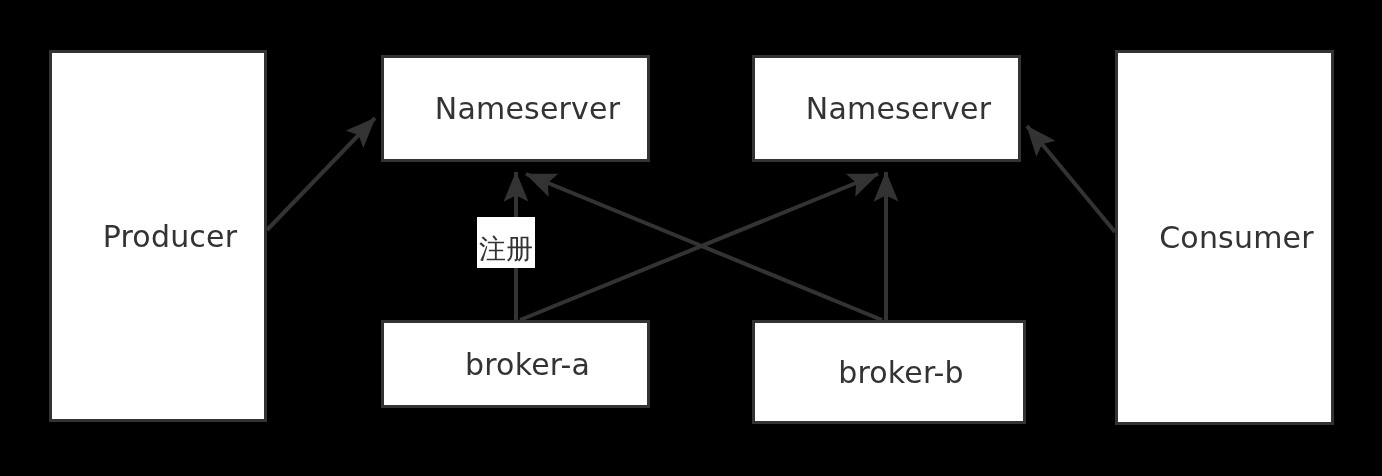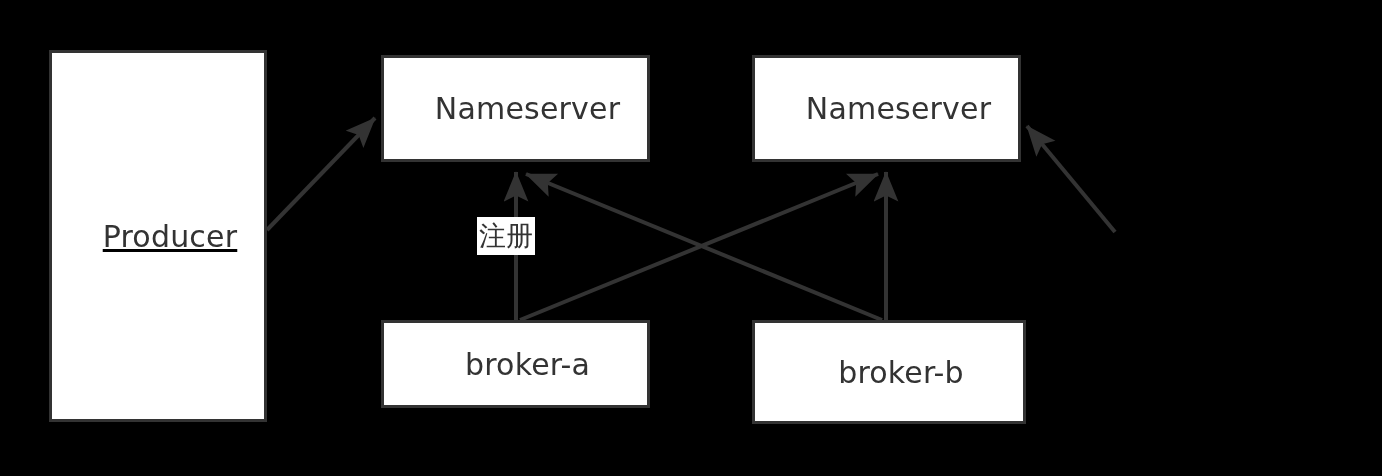--- a/index.html
+++ b/index.html
@@ -39,21 +39,21 @@
     line-height: 1.1;
     letter-spacing: 0.2px;
     white-space: nowrap;
   }
   .edge-label {
     position: absolute;
     background: #ffffff;
     color: #333333;
     font-size: 27px;
     line-height: 1.15;
-    padding: 3px 2px 4px 2px;
+    padding: 16px 2px 4px 2px;
     white-space: nowrap;
     z-index: 6;
     font-family: "DejaVu Sans", "Liberation Sans", sans-serif;
   }
 </style>
 </head>
 <body>
 
 <div id="diagram-canvas">
 
@@ -70,32 +70,35 @@
 
     <line x1="516" y1="320" x2="516" y2="172" stroke="#333333" stroke-width="4" marker-end="url(#arrowhead)"></line>
 
     <line x1="520" y1="320" x2="878" y2="174" stroke="#333333" stroke-width="4" marker-end="url(#arrowhead)"></line>
 
     <line x1="882" y1="320" x2="526" y2="174" stroke="#333333" stroke-width="4" marker-end="url(#arrowhead)"></line>
 
     <line x1="886" y1="320" x2="886" y2="172" stroke="#333333" stroke-width="4" marker-end="url(#arrowhead)"></line>
   </svg>
 
-  <div class="node-box" style="left:49px; top:50px; width:218px; height:372px;text-decoration:underline;">
+  <div class="node-box" style="left:49px; top:50px; width:218px; height:372px;">
     <span class="node-label">Producer</span>
   </div>
 
   <div class="node-box" style="left:381px; top:55px; width:269px; height:107px;">
     <span class="node-label">Nameserver</span>
   </div>
 
   <div class="node-box" style="left:752px; top:55px; width:269px; height:107px;">
     <span class="node-label">Nameserver</span>
   </div>
 
+  <div class="node-box" style="left:1115px; top:50px; width:219px; height:375px;">
+    <span class="node-label">Consumer</span>
+  </div>
 
   <div class="node-box" style="left:381px; top:320px; width:269px; height:88px;">
     <span class="node-label">broker-a</span>
   </div>
 
   <div class="node-box" style="left:752px; top:320px; width:274px; height:104px;">
     <span class="node-label">broker-b</span>
   </div>
 
   <div class="edge-label" style="left:477px; top:217px;">注册</div>

